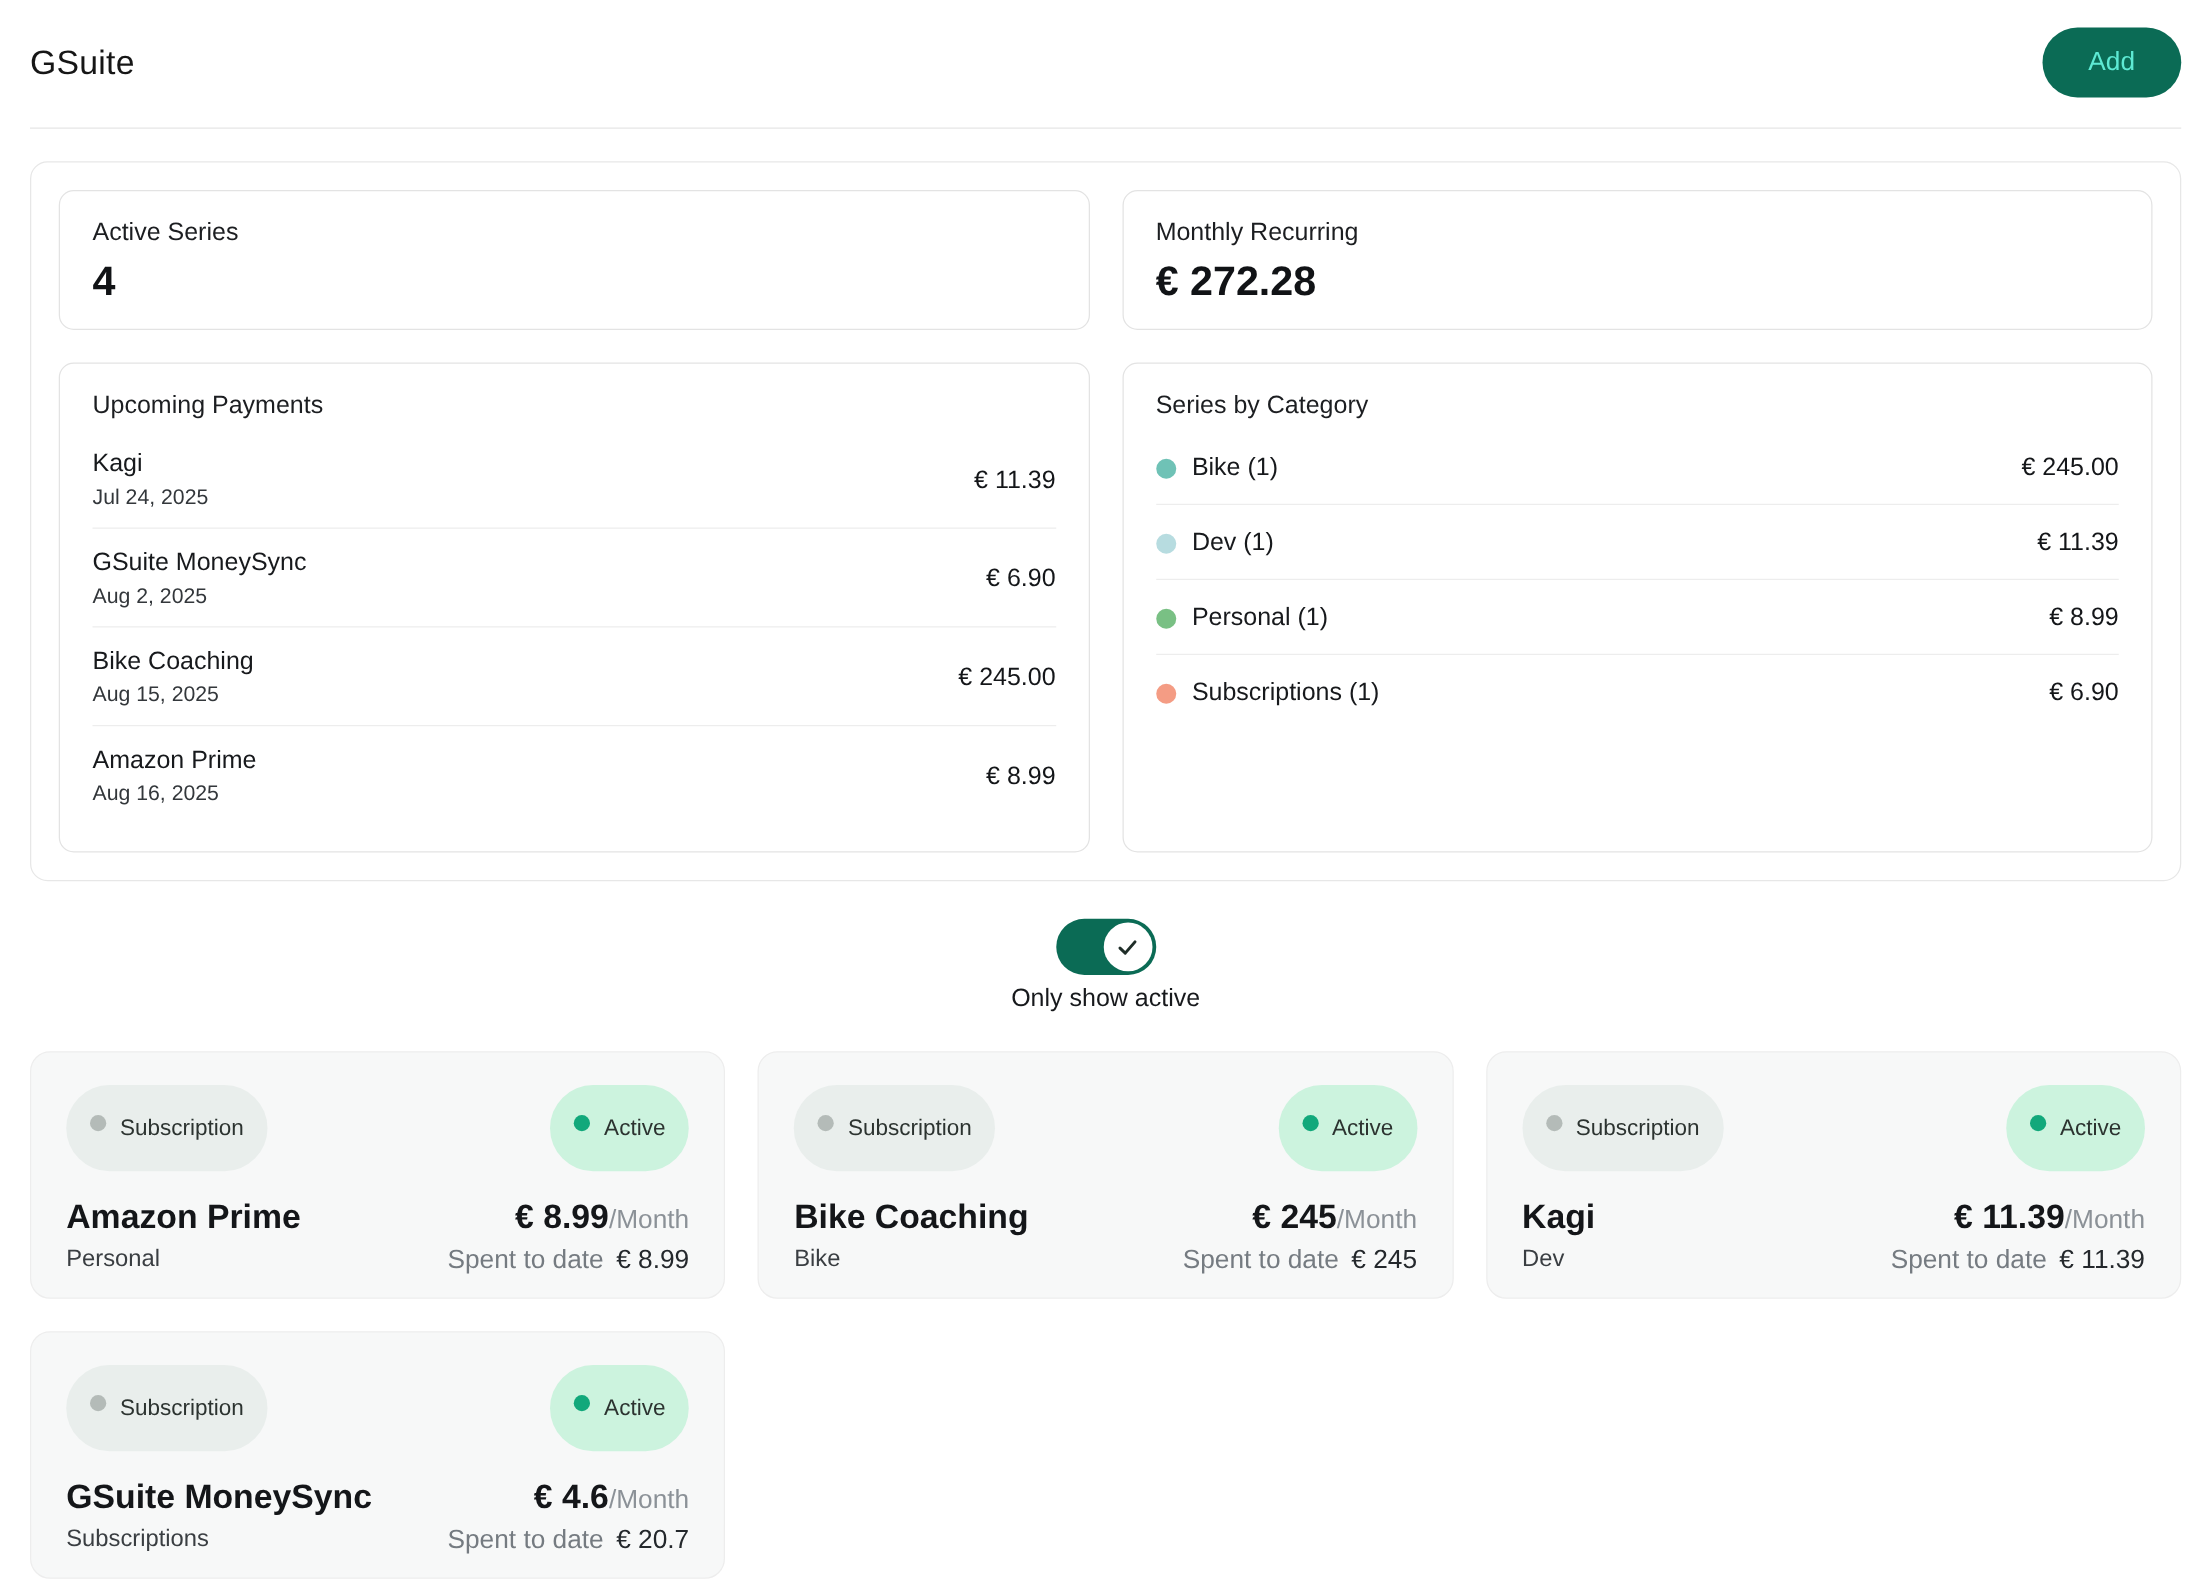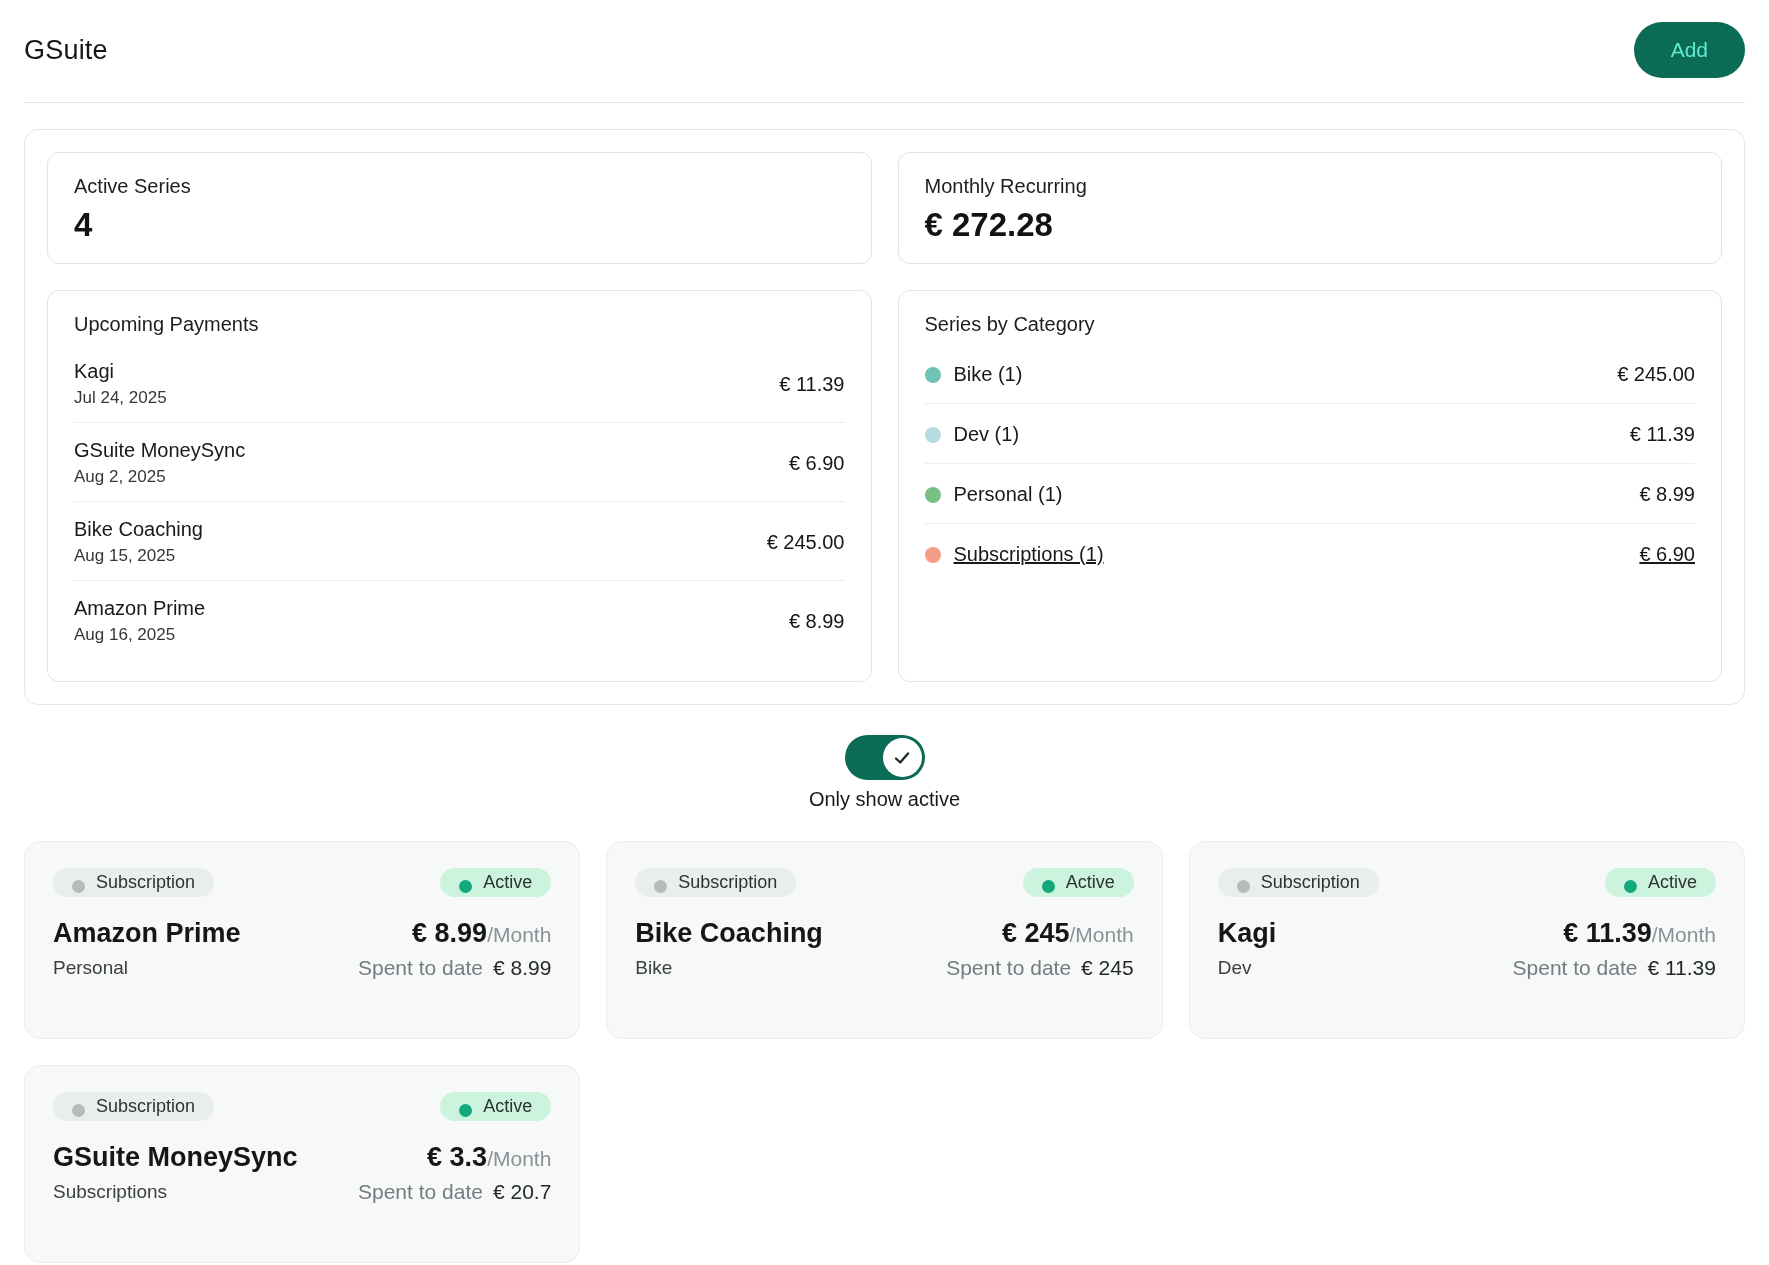--- a/index.html
+++ b/index.html
@@ -32,39 +32,39 @@
   .pay-list { margin-top:8px; }
   .pay-row { display:flex; justify-content:space-between; align-items:center;
     padding:16px 0 14px; border-bottom:1px solid #ededed; }
   .pay-row:last-child { border-bottom:none; }
   .pay-name { font-size:20px; font-weight:500; color:#17191c; }
   .pay-date { font-size:17px; color:#33373b; margin-top:5px; }
   .pay-amount { font-size:20px; color:#141619; }
 
   .cat-list { margin-top:8px; }
   .cat-row { display:flex; align-items:center; padding:19px 0 17px; border-bottom:1px solid #ededed; }
-  .cat-row:last-child { border-bottom:none;text-decoration:underline; }
+  .cat-row:last-child { border-bottom:none; }
   .cat-dot { width:16px; height:16px; border-radius:50%; margin-right:13px; flex:none; }
   .cat-label { font-size:20px; color:#17191c; }
   .cat-amount { margin-left:auto; font-size:20px; color:#141619; }
 
   
   .filter-row { display:flex; align-items:center; margin-top:30px; gap:8px;flex-direction:column; }
   .toggle { width:80px; height:45px; border-radius:23px; position:relative; cursor:pointer; flex:none; }
   .toggle-thumb { position:absolute; top:3px; right:3px; width:39px; height:39px;
     background:#ffffff; border-radius:50%; display:flex; align-items:center; justify-content:center; }
   .toggle-label { font-size:20px; color:#17191c; }
 
   
   .cards-grid { display:grid; grid-template-columns:repeat(3,1fr); gap:26px; margin-top:30px; }
   .series-card { background:#f7f8f8; border:1px solid #ededed; border-radius:16px;
     padding:26px 28px; height:198px; cursor:pointer; }
   .badge-row { display:flex; justify-content:space-between; align-items:center; }
-  .pill { display:inline-flex; align-items:flex-end; gap:11px; border-radius:999px;
-    padding:4px 19px; font-size:18px; color:#2c3330; }
+  .pill { display:inline-flex; align-items:flex-start; gap:11px; border-radius:999px;
+    padding:24px 19px; font-size:18px; color:#2c3330; }
   .pill-dot { width:13px; height:13px; border-radius:50%; flex:none; }
   .card-body { display:flex; justify-content:space-between; margin-top:21px; }
   .card-name { font-size:27px; font-weight:700; color:#141619; }
   .card-category { font-size:19px; color:#3a3e42; margin-top:8px; }
   .card-right { text-align:right; }
   .card-price { font-size:27px; font-weight:700; color:#141619; }
   .card-period { font-size:21px; font-weight:400; color:#8b9197; }
   .spent-line { margin-top:7px; font-size:21px; }
   .spent-label { color:#757b81; }
   .spent-value { color:#24282c; margin-left:10px; }
@@ -245,20 +245,20 @@
           <span class="pill-dot" style="background-color: rgb(18, 168, 123);"></span>
           <span>Active</span>
         </span>
       </div>
       <div class="card-body">
         <div>
           <div class="card-name">GSuite MoneySync</div>
           <div class="card-category">Subscriptions</div>
         </div>
         <div class="card-right">
-          <div><span class="card-price">€ 3.3</span><span class="card-period">/Month</span></div>
+          <div><span class="card-price">€ 4.6</span><span class="card-period">/Month</span></div>
           <div class="spent-line"><span class="spent-label">Spent to date</span><span class="spent-value">€ 20.7</span></div>
         </div>
       </div>
     </div>
 
   </section>
 </div>
 
 </body></html>

